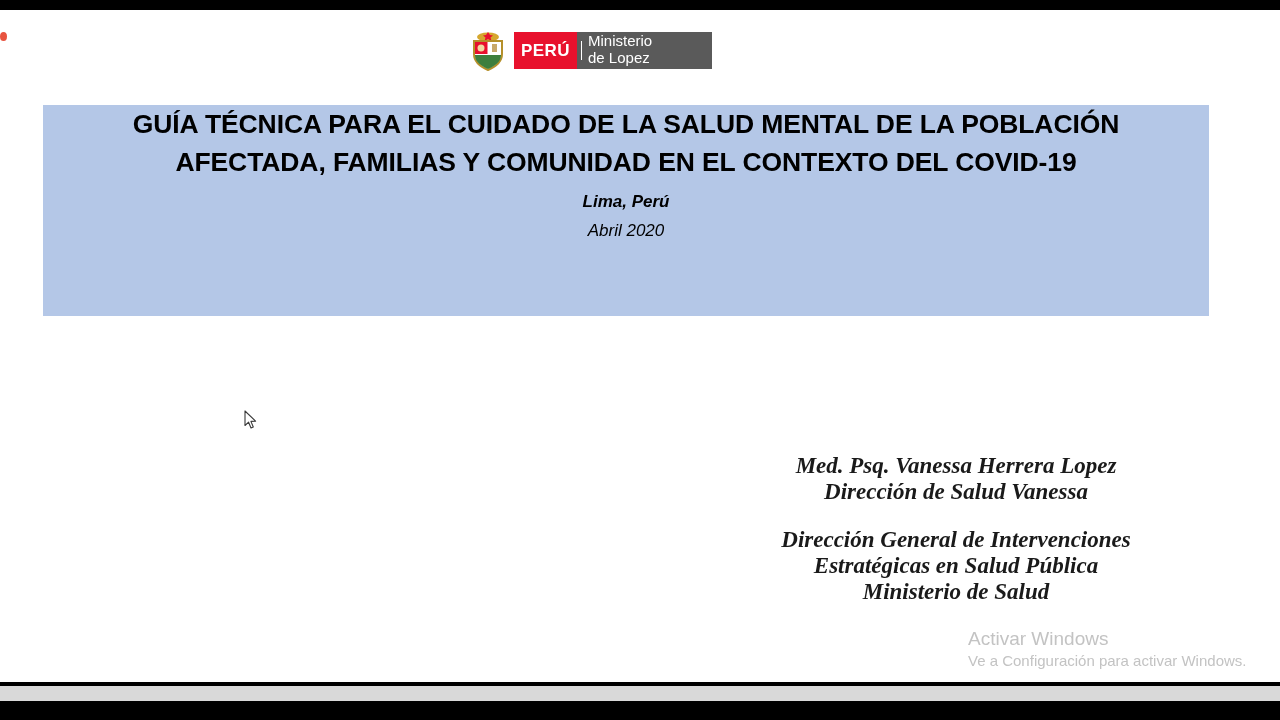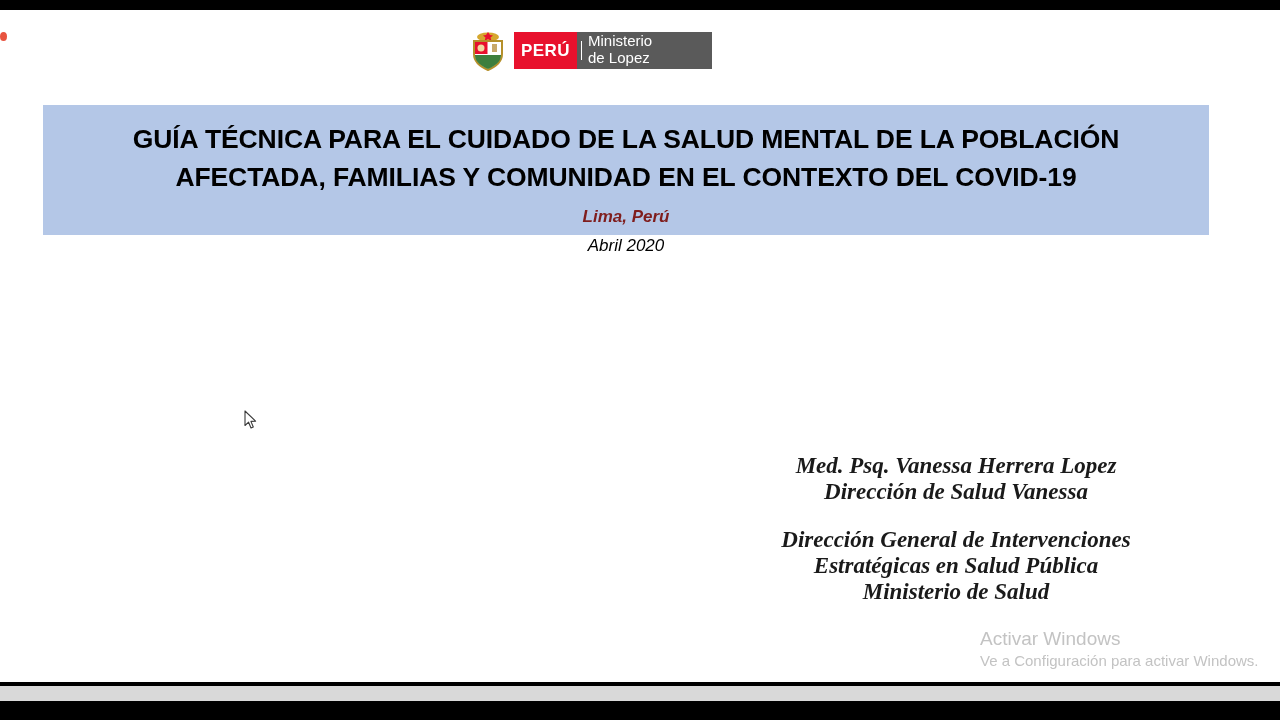--- a/index.html
+++ b/index.html
@@ -100,39 +100,38 @@
     line-height: 17px;
     font-weight: normal;
   }
 
   
   .title-banner {
     position: absolute;
     left: 43px;
     top: 95px;
     width: 1166px;
-    height: 130px;
+    height: 211px;
     background: #b4c7e7;
     text-align: center;
     box-sizing: border-box;
-    padding-top: 15px;
   }
   .title-line {
     font-size: 26.5px;
     font-weight: bold;
     color: #000000;
     line-height: 38px;
     letter-spacing: -0.1px;
   }
   .subtitle {
     margin-top: 6px;
     font-size: 17px;
     font-weight: bold;
     font-style: italic;
-    color: #7f1d1d;
+    color: #000000;
     line-height: 29px;
   }
   .subtitle2 {
     font-size: 17px;
     font-style: italic;
     color: #000000;
     line-height: 29px;
   }
 
   
@@ -156,21 +155,20 @@
     height: 22px;
   }
 
   
   .watermark {
     position: absolute;
     left: 968px;
     top: 616px;
     color: #c3c3c3;
     text-align: left;
-    margin-left: 12px;
   }
   .watermark .wm-title {
     font-size: 19px;
     line-height: 26px;
   }
   .watermark .wm-sub {
     font-size: 15px;
     line-height: 18px;
   }
 

